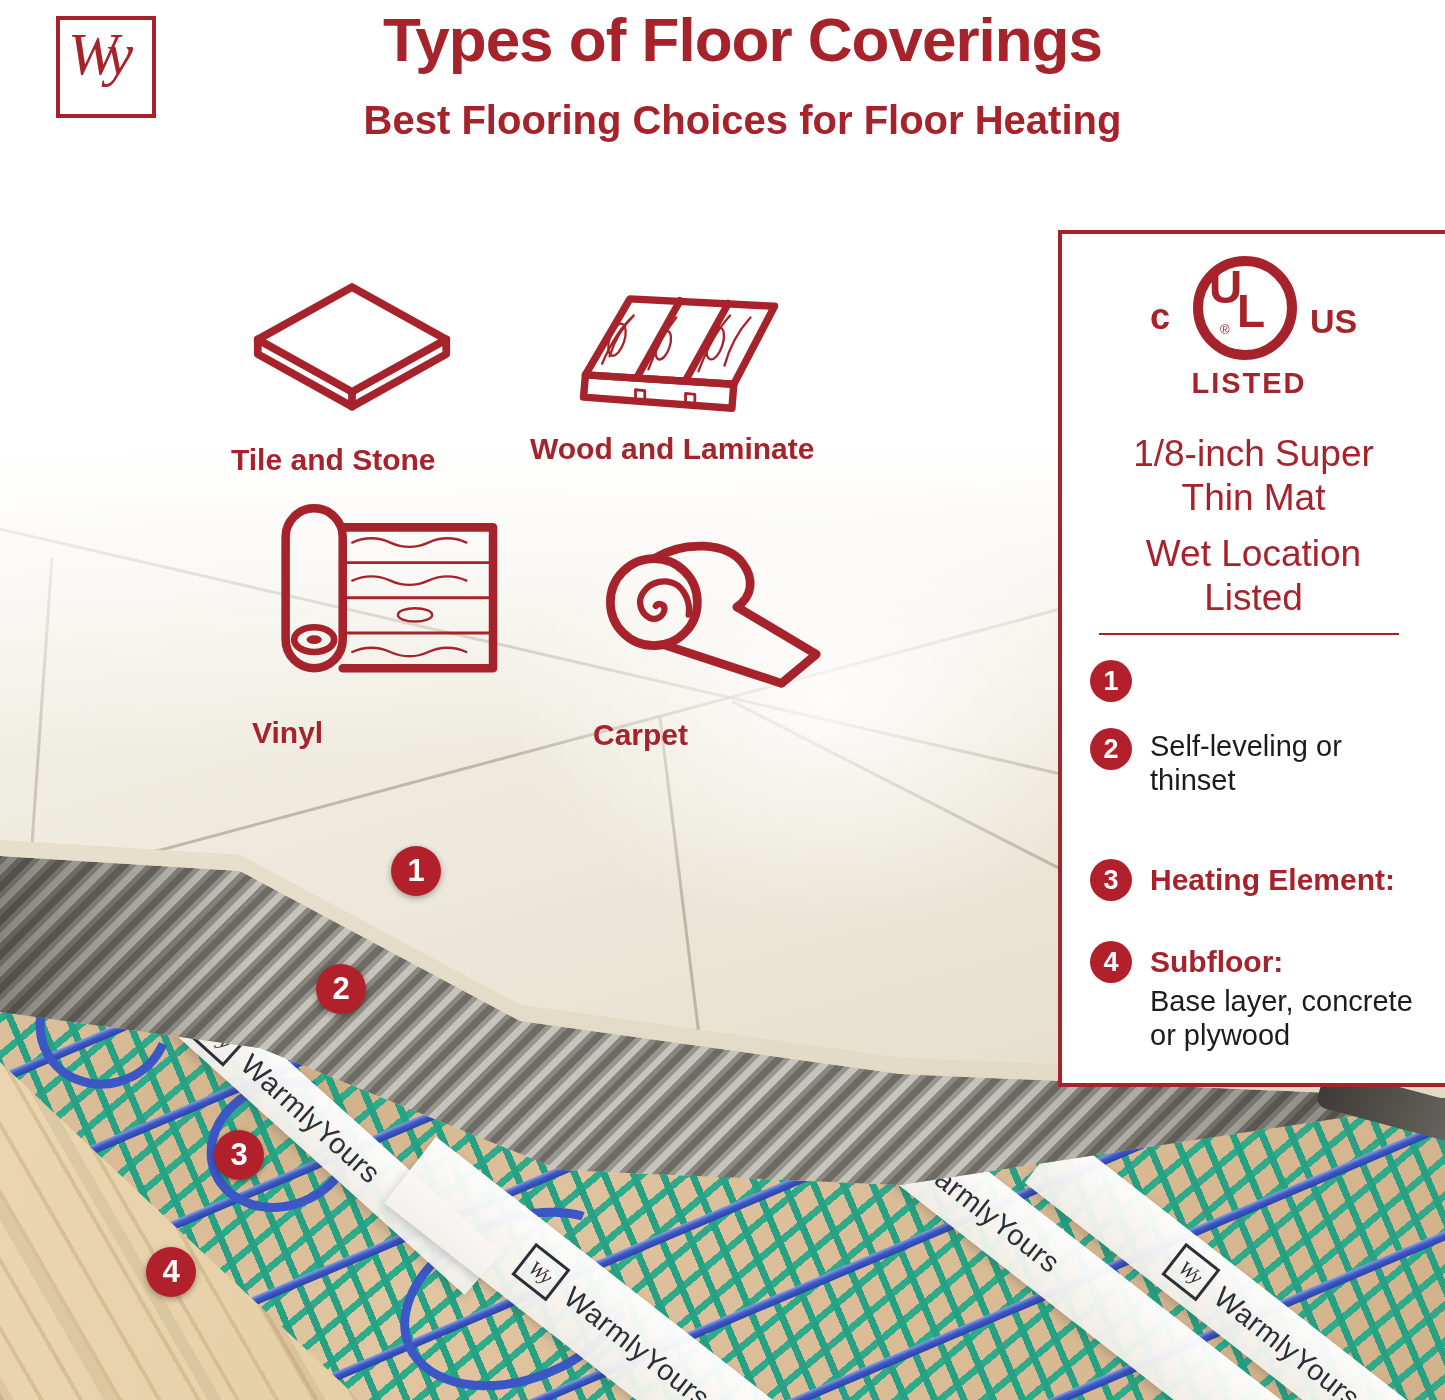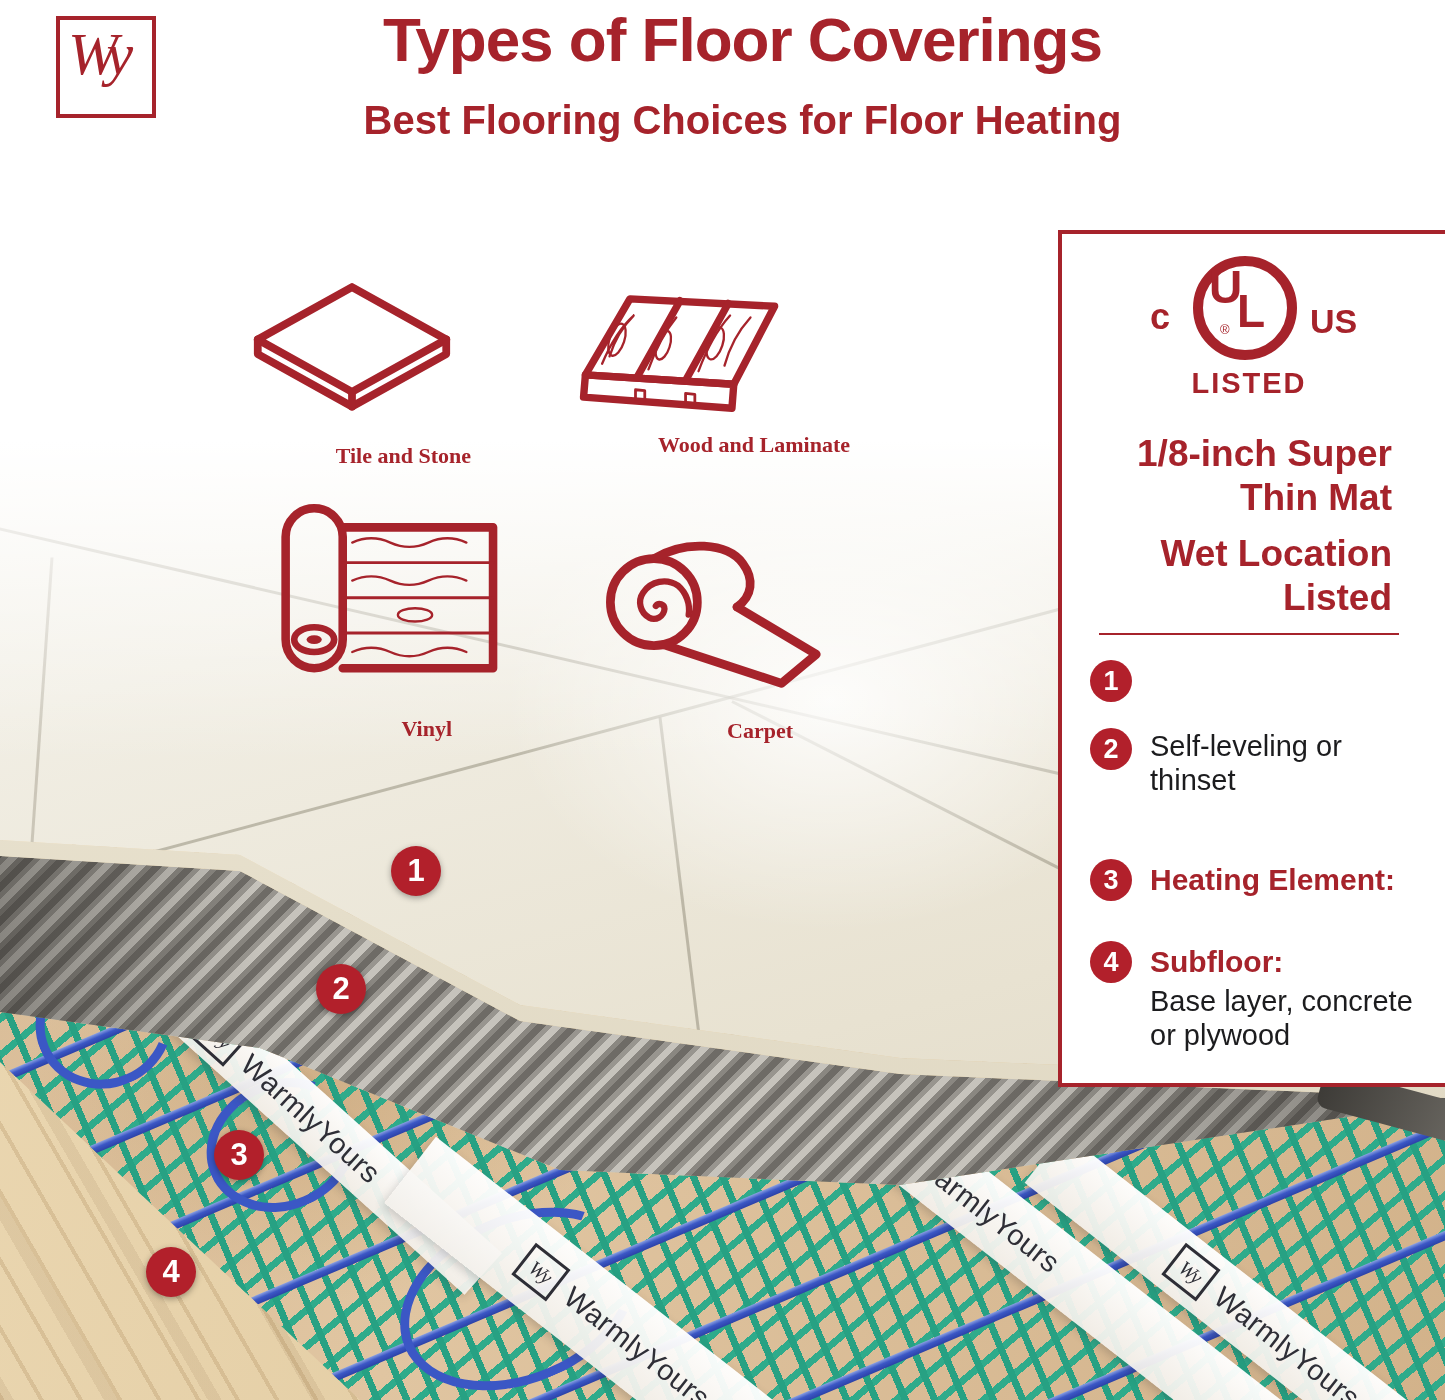--- a/index.html
+++ b/index.html
@@ -94,40 +94,40 @@
     position:absolute;left:20px;top:4px;width:1445px;text-align:center;
     font-size:62px;font-weight:bold;color:#a6232b;letter-spacing:-1px;
   }
   .subtitle{
     position:absolute;left:20px;top:98px;width:1445px;text-align:center;
     font-size:40px;font-weight:bold;color:#a6232b;
   }
   .ficon{position:absolute;z-index:10;}
   .ficon svg{display:block;}
   .flabel{
-    position:absolute;z-index:10;text-align:right;font-size:22px;font-weight:bold;color:#a6232b;font-family:Liberation Serif, serif;
+    position:absolute;z-index:10;text-align:left;font-size:30px;font-weight:bold;color:#a6232b;
   }
 
   
   .panel{
     position:absolute;left:1058px;top:230px;width:387px;height:857px;z-index:20;
     background:#fff;border:4px solid #a6232b;border-right:none;box-sizing:border-box;
   }
   .ul-circle{
     position:absolute;left:131px;top:22px;width:84px;height:84px;border:10px solid #a6232b;border-radius:50%;
   }
   .ul-u{position:absolute;left:147px;top:26px;font-size:46px;font-weight:bold;color:#a6232b;}
   .ul-l{position:absolute;left:175px;top:50px;font-size:46px;font-weight:bold;color:#a6232b;}
   .ul-reg{position:absolute;left:158px;top:88px;font-size:13px;color:#a6232b;}
   .ul-c{position:absolute;left:88px;top:62px;font-size:36px;font-weight:bold;color:#a6232b;}
   .ul-us{position:absolute;left:248px;top:58px;font-size:34px;font-weight:bold;color:#a6232b;margin-top:10px;}
   .ul-listed{position:absolute;left:37px;top:133px;width:300px;text-align:center;
     font-size:29px;font-weight:bold;color:#a6232b;letter-spacing:2px;}
-  .panel-h{position:absolute;left:53px;width:277px;text-align:right;
-    font-size:37px;font-weight:bold;color:#a6232b;line-height:1.18;}
+  .panel-h{position:absolute;left:53px;width:277px;text-align:center;
+    font-size:37px;font-weight:normal;color:#a6232b;line-height:1.18;}
   .panel-h1{top:198px;}
   .panel-h2{top:298px;}
   .divider{position:absolute;left:37px;top:399px;width:300px;height:2px;background:#a6232b;}
   .litem{position:absolute;left:28px;width:340px;}
   .lbadge{
     position:absolute;left:0;top:0;width:42px;height:42px;border-radius:50%;background:#b2202b;
     display:flex;align-items:center;justify-content:center;color:#fff;font-size:27px;font-weight:bold;
   }
   .ltitle{margin-left:60px;font-size:30px;font-weight:bold;color:#a6232b;line-height:42px;}
   .ldesc{margin-left:60px;font-size:29px;color:#1c1c1e;line-height:1.17;margin-top:2px;}

